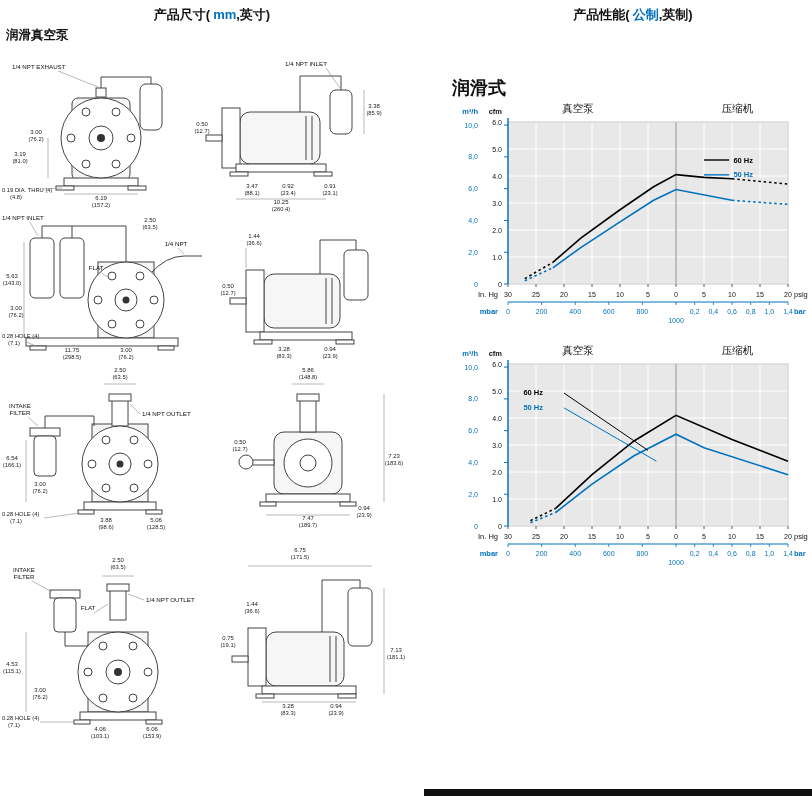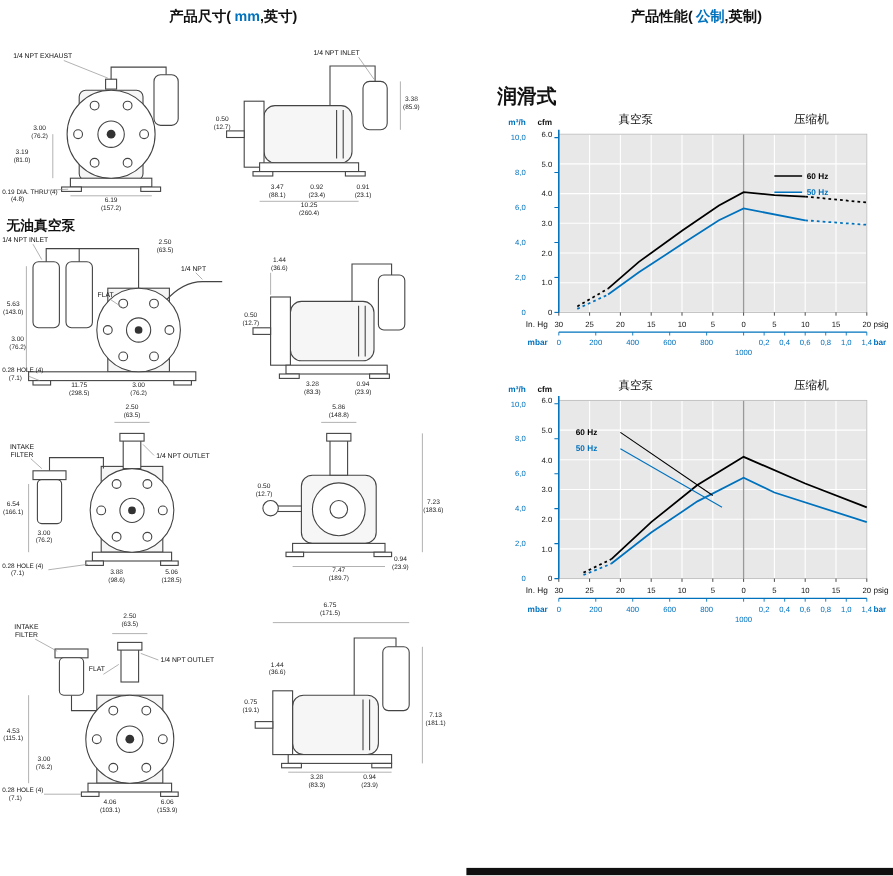--- a/index.html
+++ b/index.html
@@ -29,20 +29,21 @@
 <body>
 
 <div class="page">
 
   <div class="left-col">
     <div class="col-title">
       <span>产品尺寸(</span><span class="accent">mm</span><span>,英寸)</span>
     </div>
 
     <section>
+      <h2 class="sec">润滑真空泵</h2>
       <svg class="dw" viewBox="0 0 420 170" width="420" height="170">
         <g>
           <rect class="sf" x="72" y="56" width="58" height="82" rx="6"></rect>
           <rect class="s" x="64" y="136" width="74" height="8"></rect>
           <rect class="s" x="56" y="144" width="18" height="4"></rect>
           <rect class="s" x="128" y="144" width="18" height="4"></rect>
           <circle class="s" cx="101" cy="96" r="40"></circle>
           <circle class="s" cx="131" cy="96" r="4"></circle>
           <circle class="s" cx="116" cy="122" r="4"></circle>
           <circle class="s" cx="86" cy="122" r="4"></circle>
@@ -97,21 +98,20 @@
           <text class="t" x="330" y="146" text-anchor="middle">0.91</text>
           <text class="tp" x="330" y="153" text-anchor="middle">(23.1)</text>
           <line class="dm" x1="236" y1="157" x2="326" y2="157"></line>
           <text class="t" x="281" y="162" text-anchor="middle">10.25</text>
           <text class="tp" x="281" y="169" text-anchor="middle">(260.4)</text>
         </g>
       </svg>
     </section>
 
     <section>
-      <h2 class="sec">无油真空泵</h2>
       <svg class="dw" viewBox="0 0 420 148" width="420" height="148">
         <g>
           <rect class="sf" x="98" y="50" width="56" height="76"></rect>
           <rect class="s" x="26" y="126" width="152" height="8"></rect>
           <rect class="s" x="30" y="134" width="16" height="4"></rect>
           <rect class="s" x="158" y="134" width="16" height="4"></rect>
           <rect class="s" x="30" y="26" width="24" height="60" rx="5"></rect>
           <rect class="s" x="60" y="26" width="24" height="60" rx="5"></rect>
           <path class="sl" d="M42 26 L42 14 L126 14 L126 50"></path>
           <path class="sl" d="M72 26 L72 14"></path>

